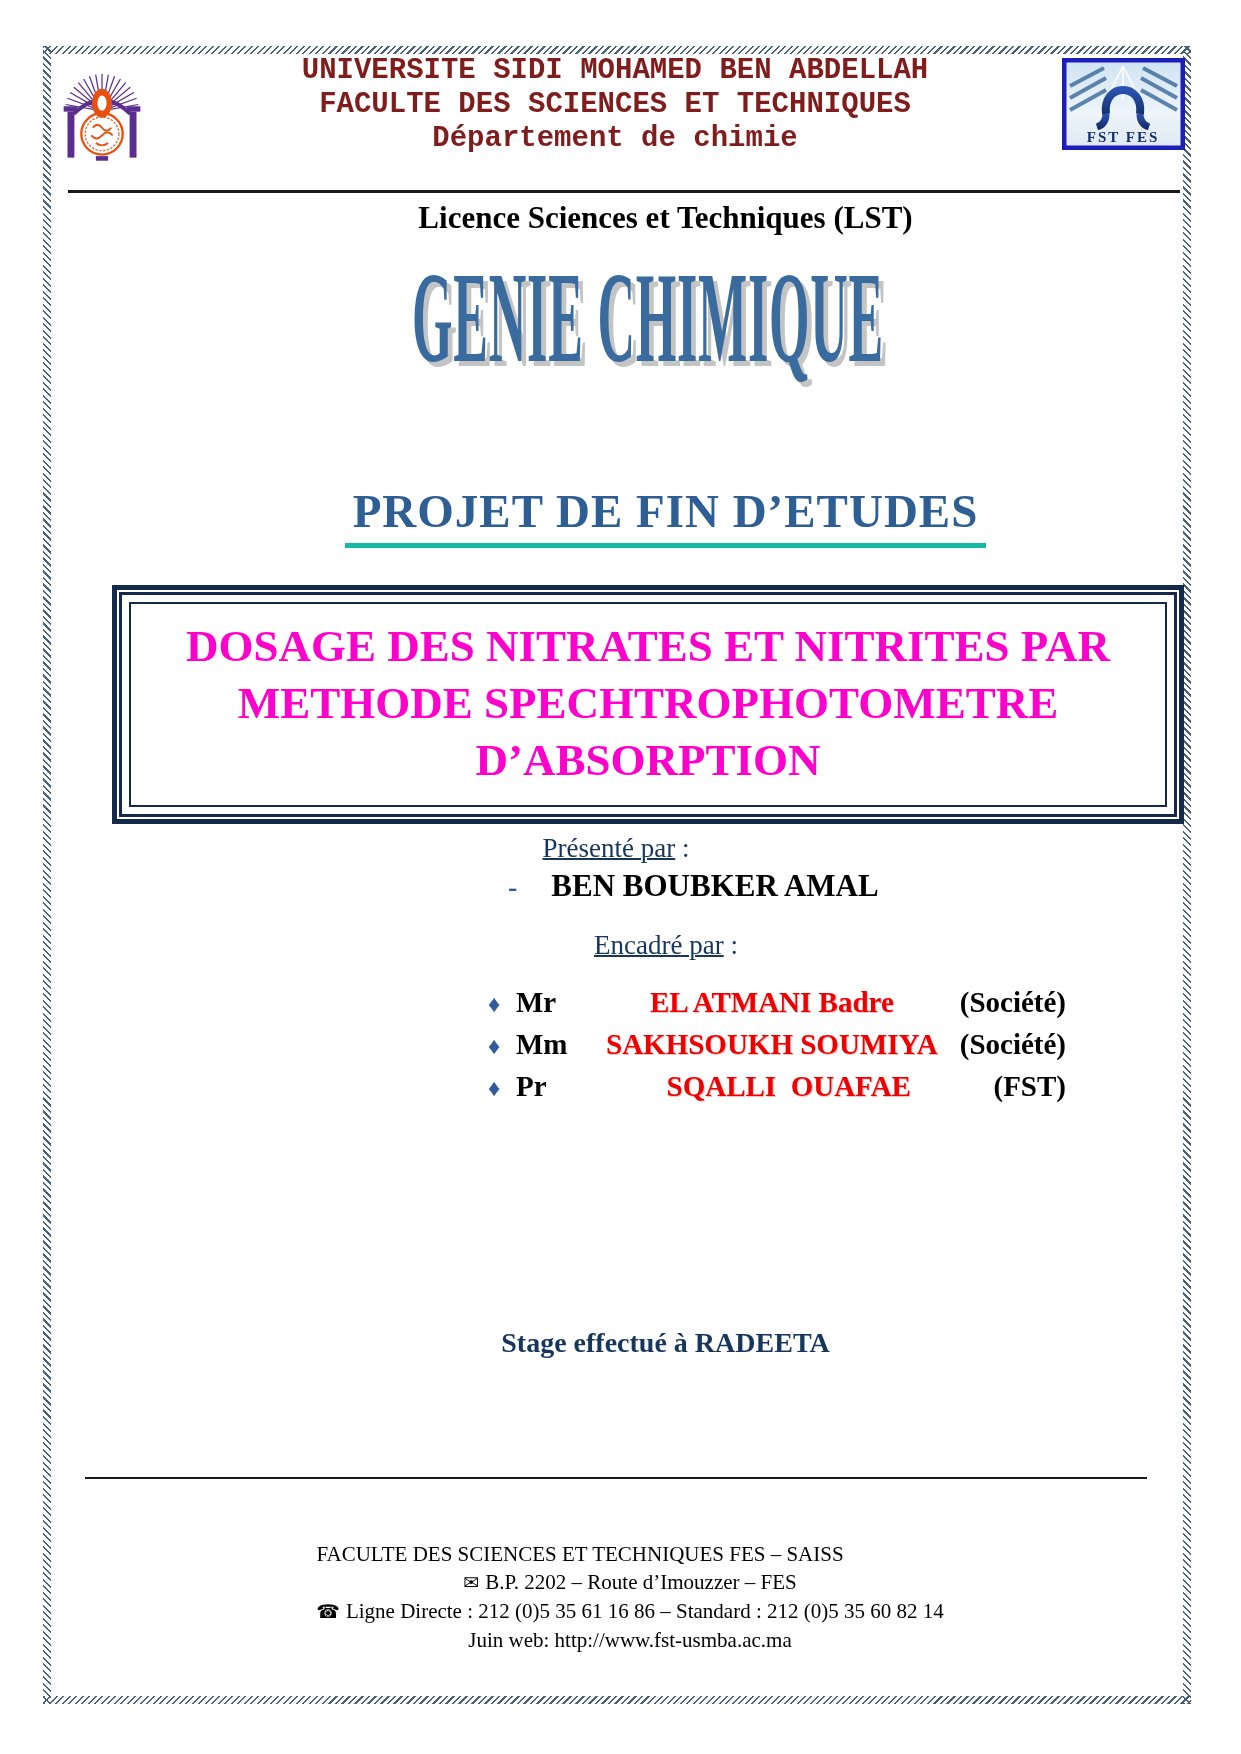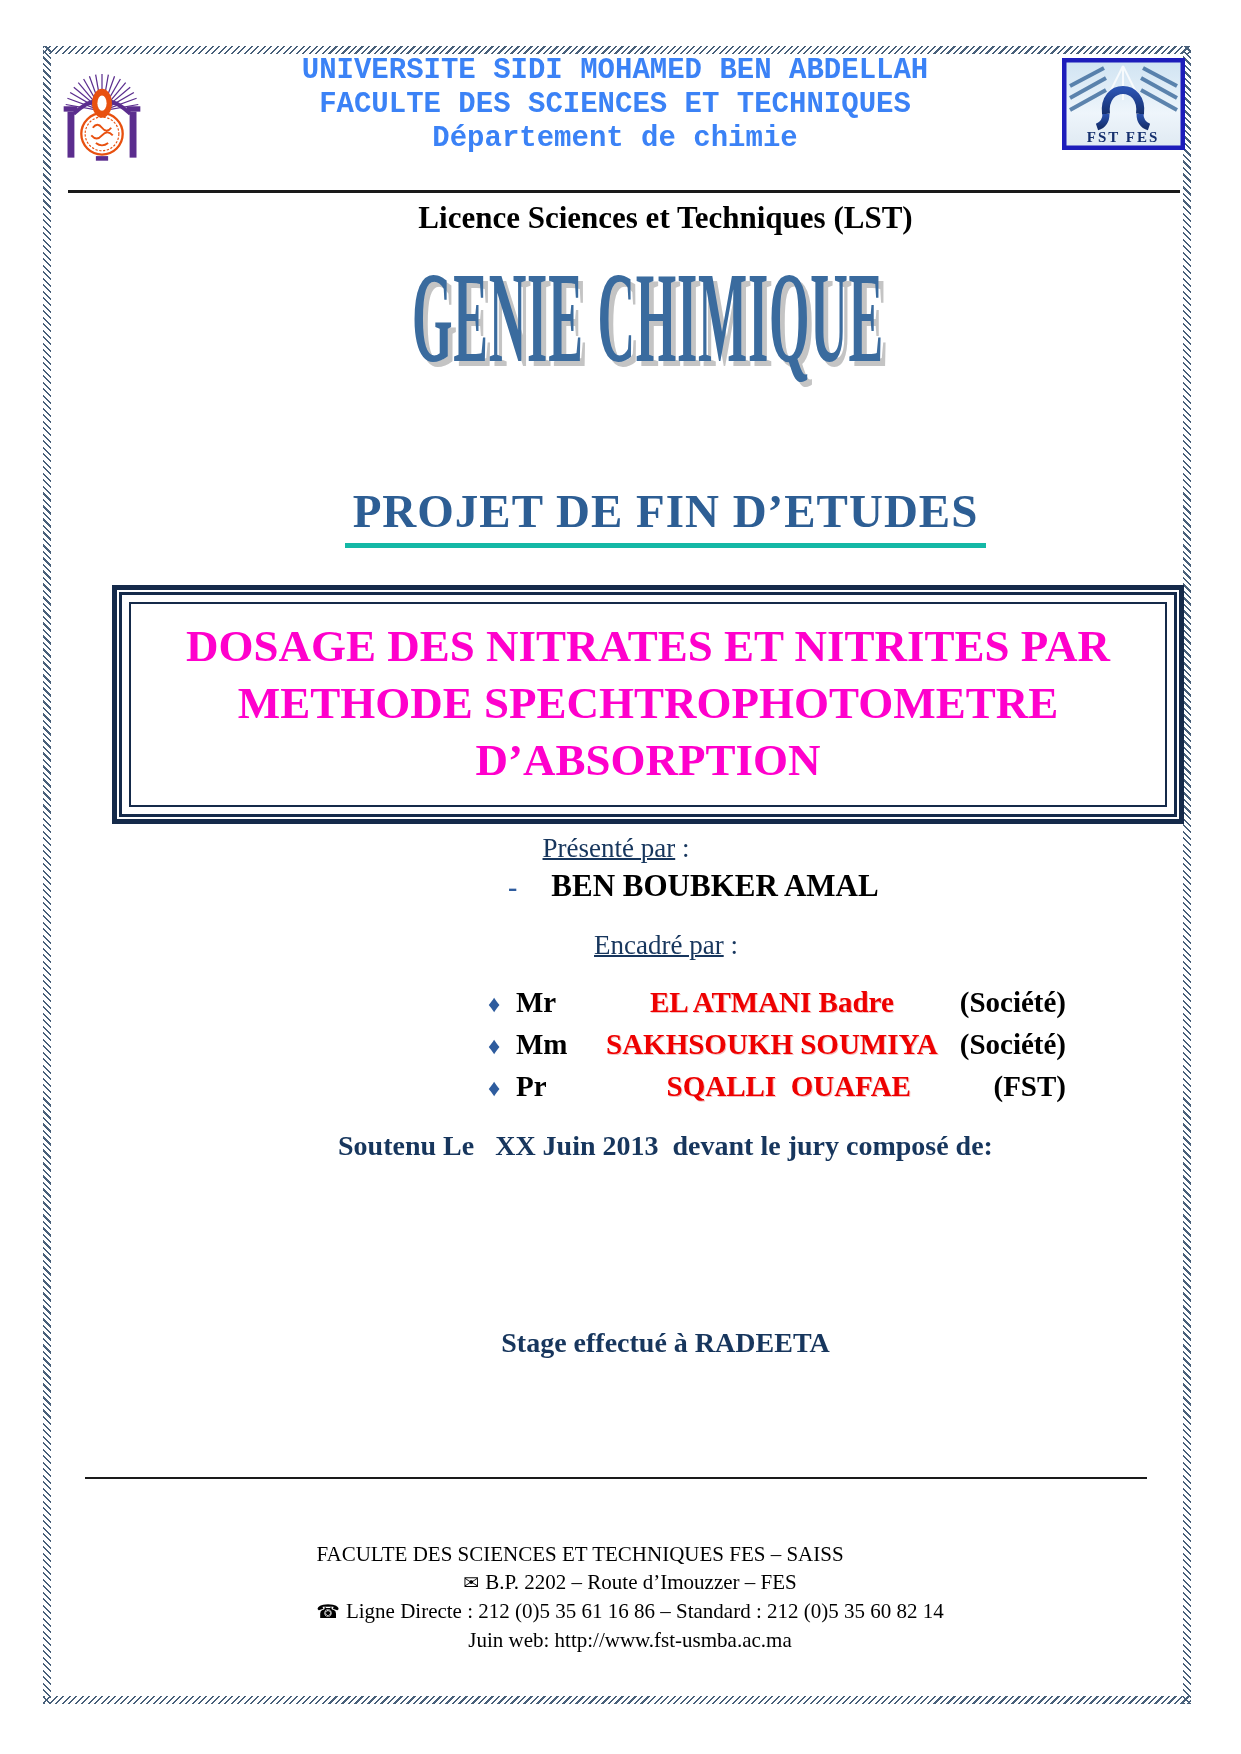--- a/index.html
+++ b/index.html
@@ -14,21 +14,21 @@
   .frame.right{left:1183px;top:46px;width:8px;height:1658px;
               background:repeating-linear-gradient(45deg,#48607a 0 1.6px,transparent 1.6px 4.6px);}
 
   .abs{position:absolute;}
   .ctr{left:90px;width:1151px;text-align:center;}
   .pre{white-space:pre-wrap;}
 
   
   .header-text{left:180px;top:54px;width:870px;text-align:center;
                font-family:"Liberation Mono","DejaVu Sans Mono",monospace;
-               font-weight:bold;color:#3b82f6;font-size:29px;line-height:34px;}
+               font-weight:bold;color:#7f1d1d;font-size:29px;line-height:34px;}
   .logo-usmba{left:56px;top:58px;width:92px;height:118px;}
   .logo-fst{left:1062px;top:58px;width:123px;height:92px;}
   .rule-top{left:68px;top:190px;width:1112px;height:3px;background:#1a1a1a;}
 
   .lst-title{top:200px;font-size:31px;font-weight:bold;color:#000;}
 
   .genie{left:55px;top:252px;width:1186px;text-align:center;}
   .genie span{display:inline-block;font-size:130px;font-weight:bold;line-height:1;
               color:#3a6b9e;transform:scaleX(0.40);transform-origin:center;
               text-shadow:12px 5px 0 #c4c4c4;letter-spacing:2px;}
@@ -204,21 +204,20 @@
       <span class="sup-suffix">(Société)</span>
     </div>
     <div class="sup-row">
       <span class="sup-bullet">♦</span>
       <span>Pr</span>
       <span class="sup-name pre">SQALLI  OUAFAE</span>
       <span class="sup-suffix">(FST)</span>
     </div>
   </div>
 
-  <div class="abs ctr soutenu pre">Soutenu Le   XX Juin 2013  devant le jury composé de:</div>
 
 
   <div class="abs ctr stage">Stage effectué à RADEETA</div>
 
   <div class="abs rule-bottom"></div>
 
   <div class="abs footer">
     <div class="l1">FACULTE DES SCIENCES ET TECHNIQUES FES – SAISS</div>
     <div>
       <span class="icon">✉</span><span>B.P. 2202 – Route d’Imouzzer – FES</span>

